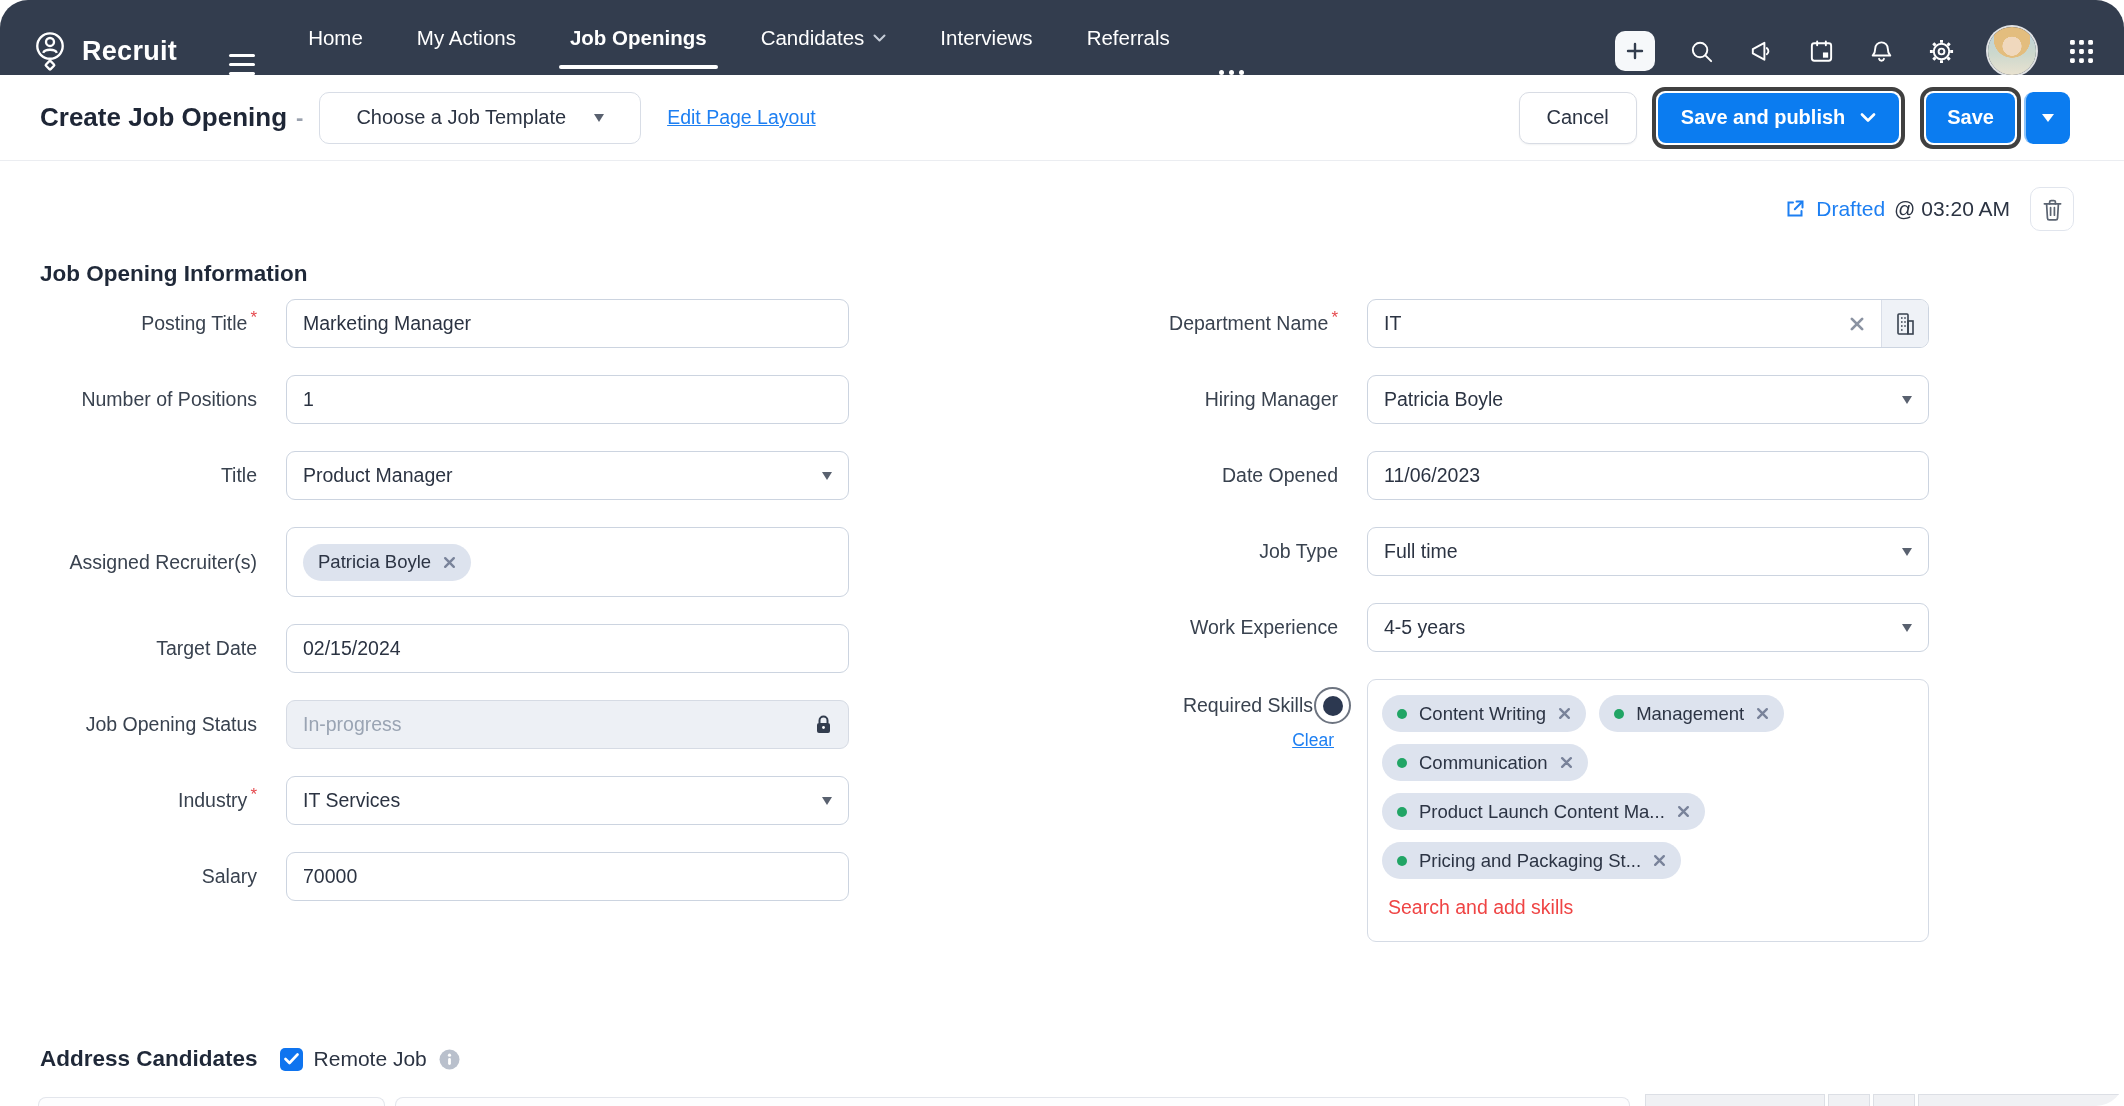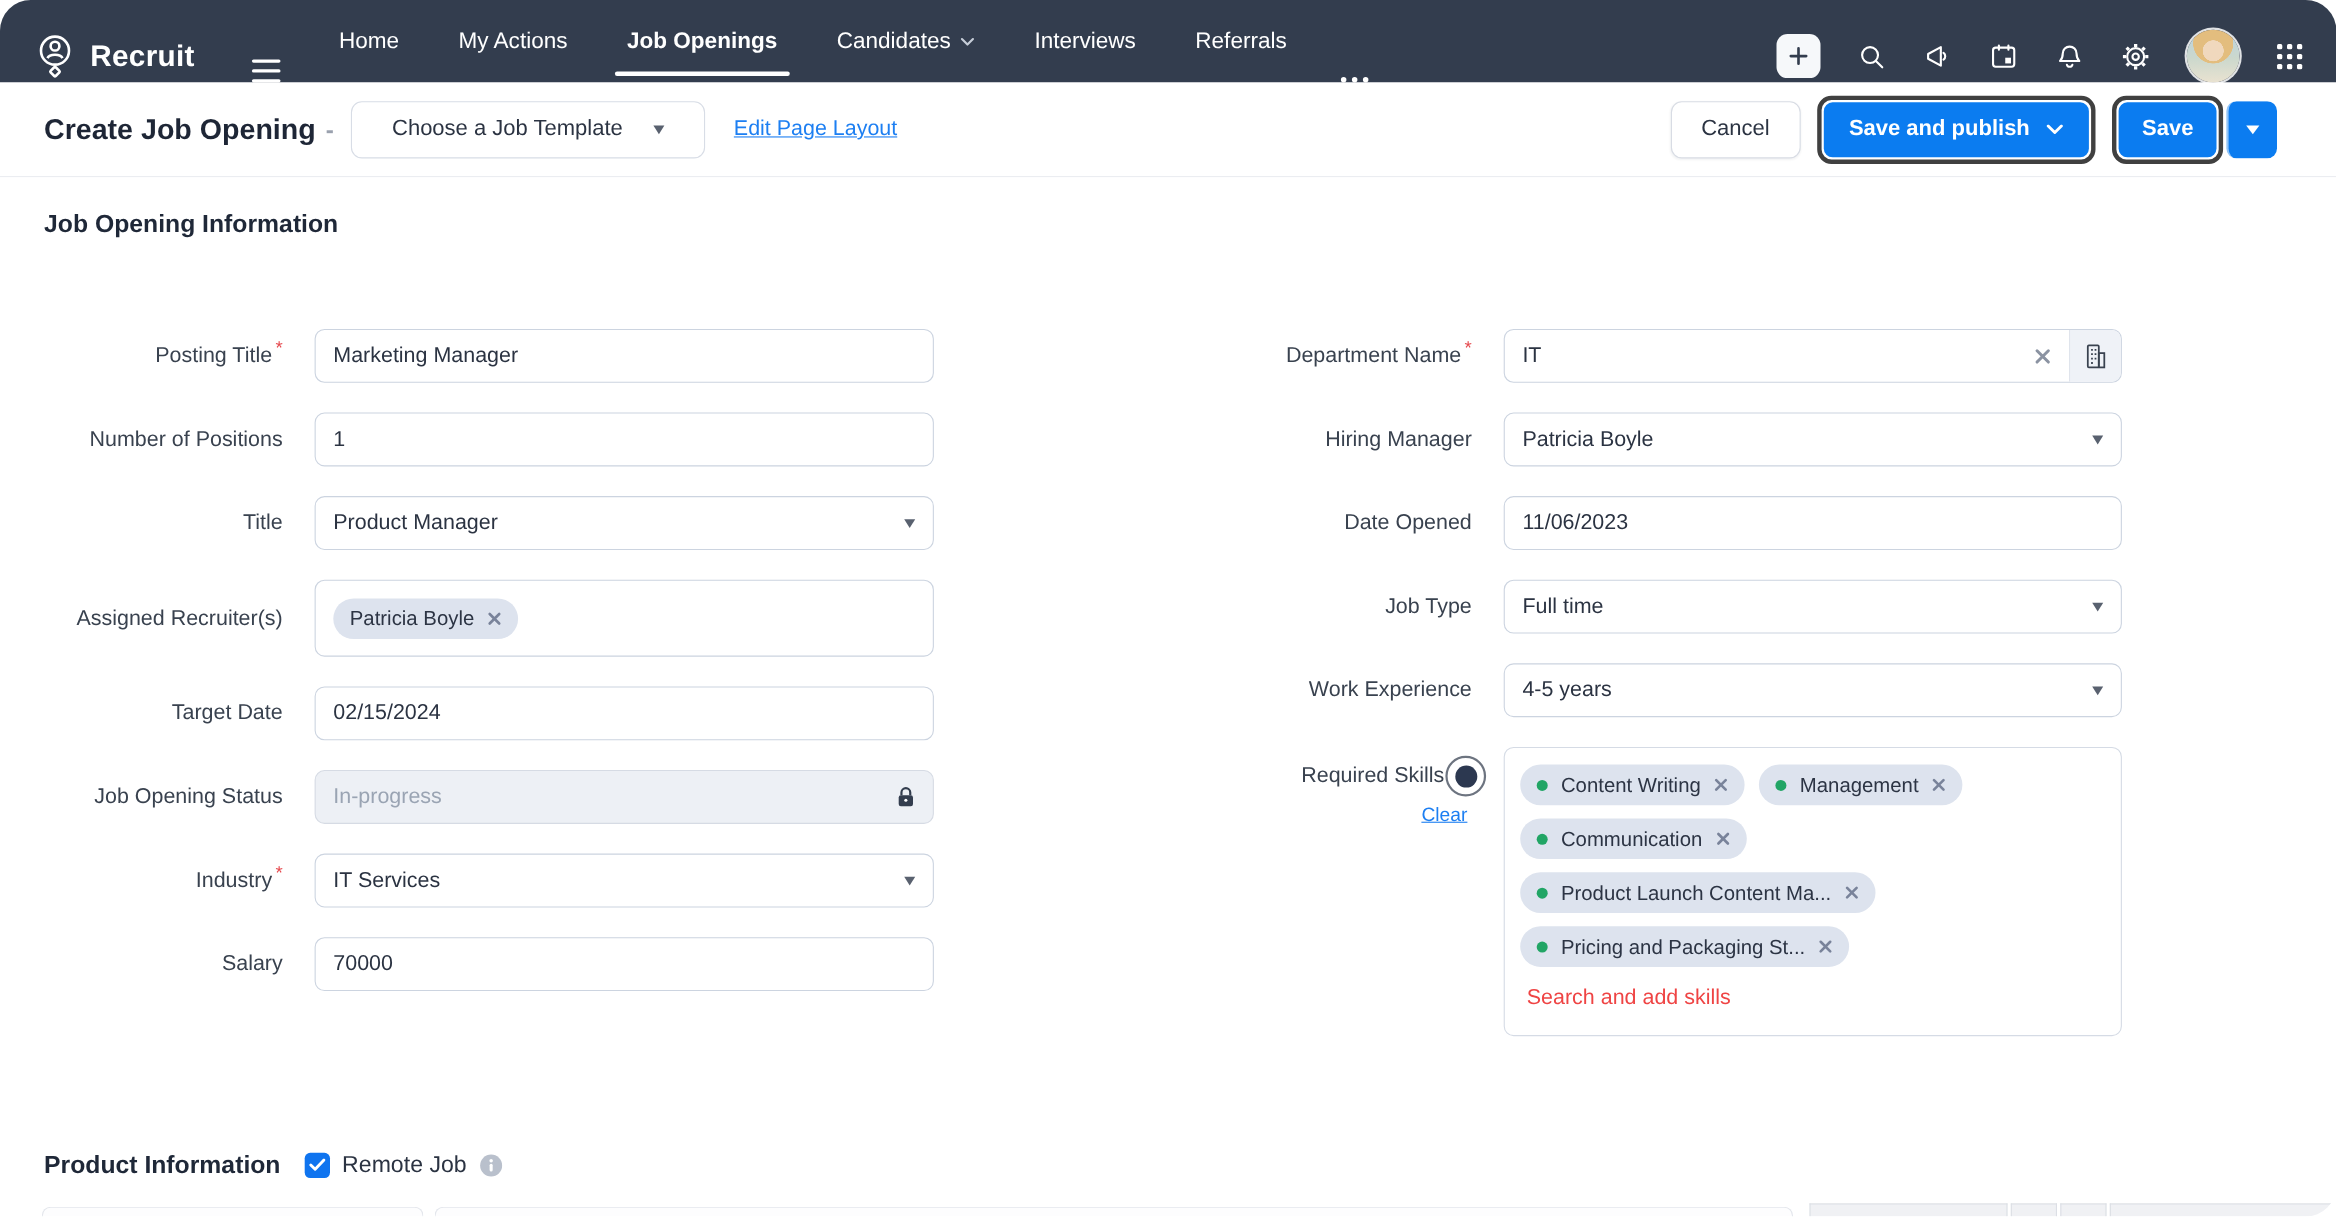--- a/index.html
+++ b/index.html
@@ -226,20 +226,39 @@
       </span>
       <span class="ring">
         <button class="btn-primary" style="padding:0 21px;">Save</button>
       </span>
       <button class="save-caret">
           <i class="caret-white"></i>
         </button>
     </div>
   </div>
 
+  <div class="meta-row">
+    <span class="drafted">
+      <svg width="22" height="22" viewBox="0 0 22 22" fill="none" stroke="#1d7ff2" stroke-width="2" stroke-linecap="round">
+          <path d="M9 4.5 H4.5 V17.5 H17.5 V13"></path>
+          <path d="M12.5 3.5 H18.5 V9.5"></path>
+          <path d="M18 4 L10.8 11.2"></path>
+        </svg>
+      <span>Drafted</span>
+    </span>
+    <span class="drafted-time">@ 03:20 AM</span>
+    <button class="trash-btn">
+      <svg width="21" height="23" viewBox="0 0 22 24" fill="none" stroke="#5b6472" stroke-width="1.8" stroke-linecap="round">
+          <path d="M2.5 6 H19.5"></path>
+          <path d="M8 6 V4.2 a1.6 1.6 0 0 1 1.6 -1.6 h2.8 a1.6 1.6 0 0 1 1.6 1.6 V6"></path>
+          <path d="M4.8 6 L5.7 21 a1.9 1.9 0 0 0 1.9 1.8 h6.8 a1.9 1.9 0 0 0 1.9 -1.8 L17.2 6"></path>
+          <path d="M9 10 V18 M13 10 V18"></path>
+        </svg>
+    </button>
+  </div>
 
   <h2 class="section-title">Job Opening Information</h2>
 
   <div class="col col-left">
     <div class="row">
       <label class="flabel"><span>Posting Title</span><span class="req">*</span></label>
       <input class="tin" value="Marketing Manager" style="">
     </div>
     <div class="row">
       <label class="flabel">Number of Positions</label>
@@ -392,21 +411,21 @@
                 </svg>
               </span>
             </div>
           </div>
         <div class="skill-ph">Search and add skills</div>
       </div>
     </div>
   </div>
 
   <div class="address-row">
-    <h2 class="address-title">Product Information</h2>
+    <h2 class="address-title">Address Candidates</h2>
     <span class="checkbox">
       <svg width="15" height="12" viewBox="0 0 15 12">
           <path d="M1.5 6 L5.5 10 L13.5 1.5" stroke="#fff" stroke-width="2.6" fill="none" stroke-linecap="round" stroke-linejoin="round"></path>
         </svg>
     </span>
     <span class="cb-label">Remote Job</span>
     <span class="info-icon">
       <svg width="21" height="21" viewBox="0 0 21 21">
           <circle cx="10.5" cy="10.5" r="10" fill="#b9c0cc"></circle>
           <circle cx="10.5" cy="6.2" r="1.6" fill="#fff"></circle>

